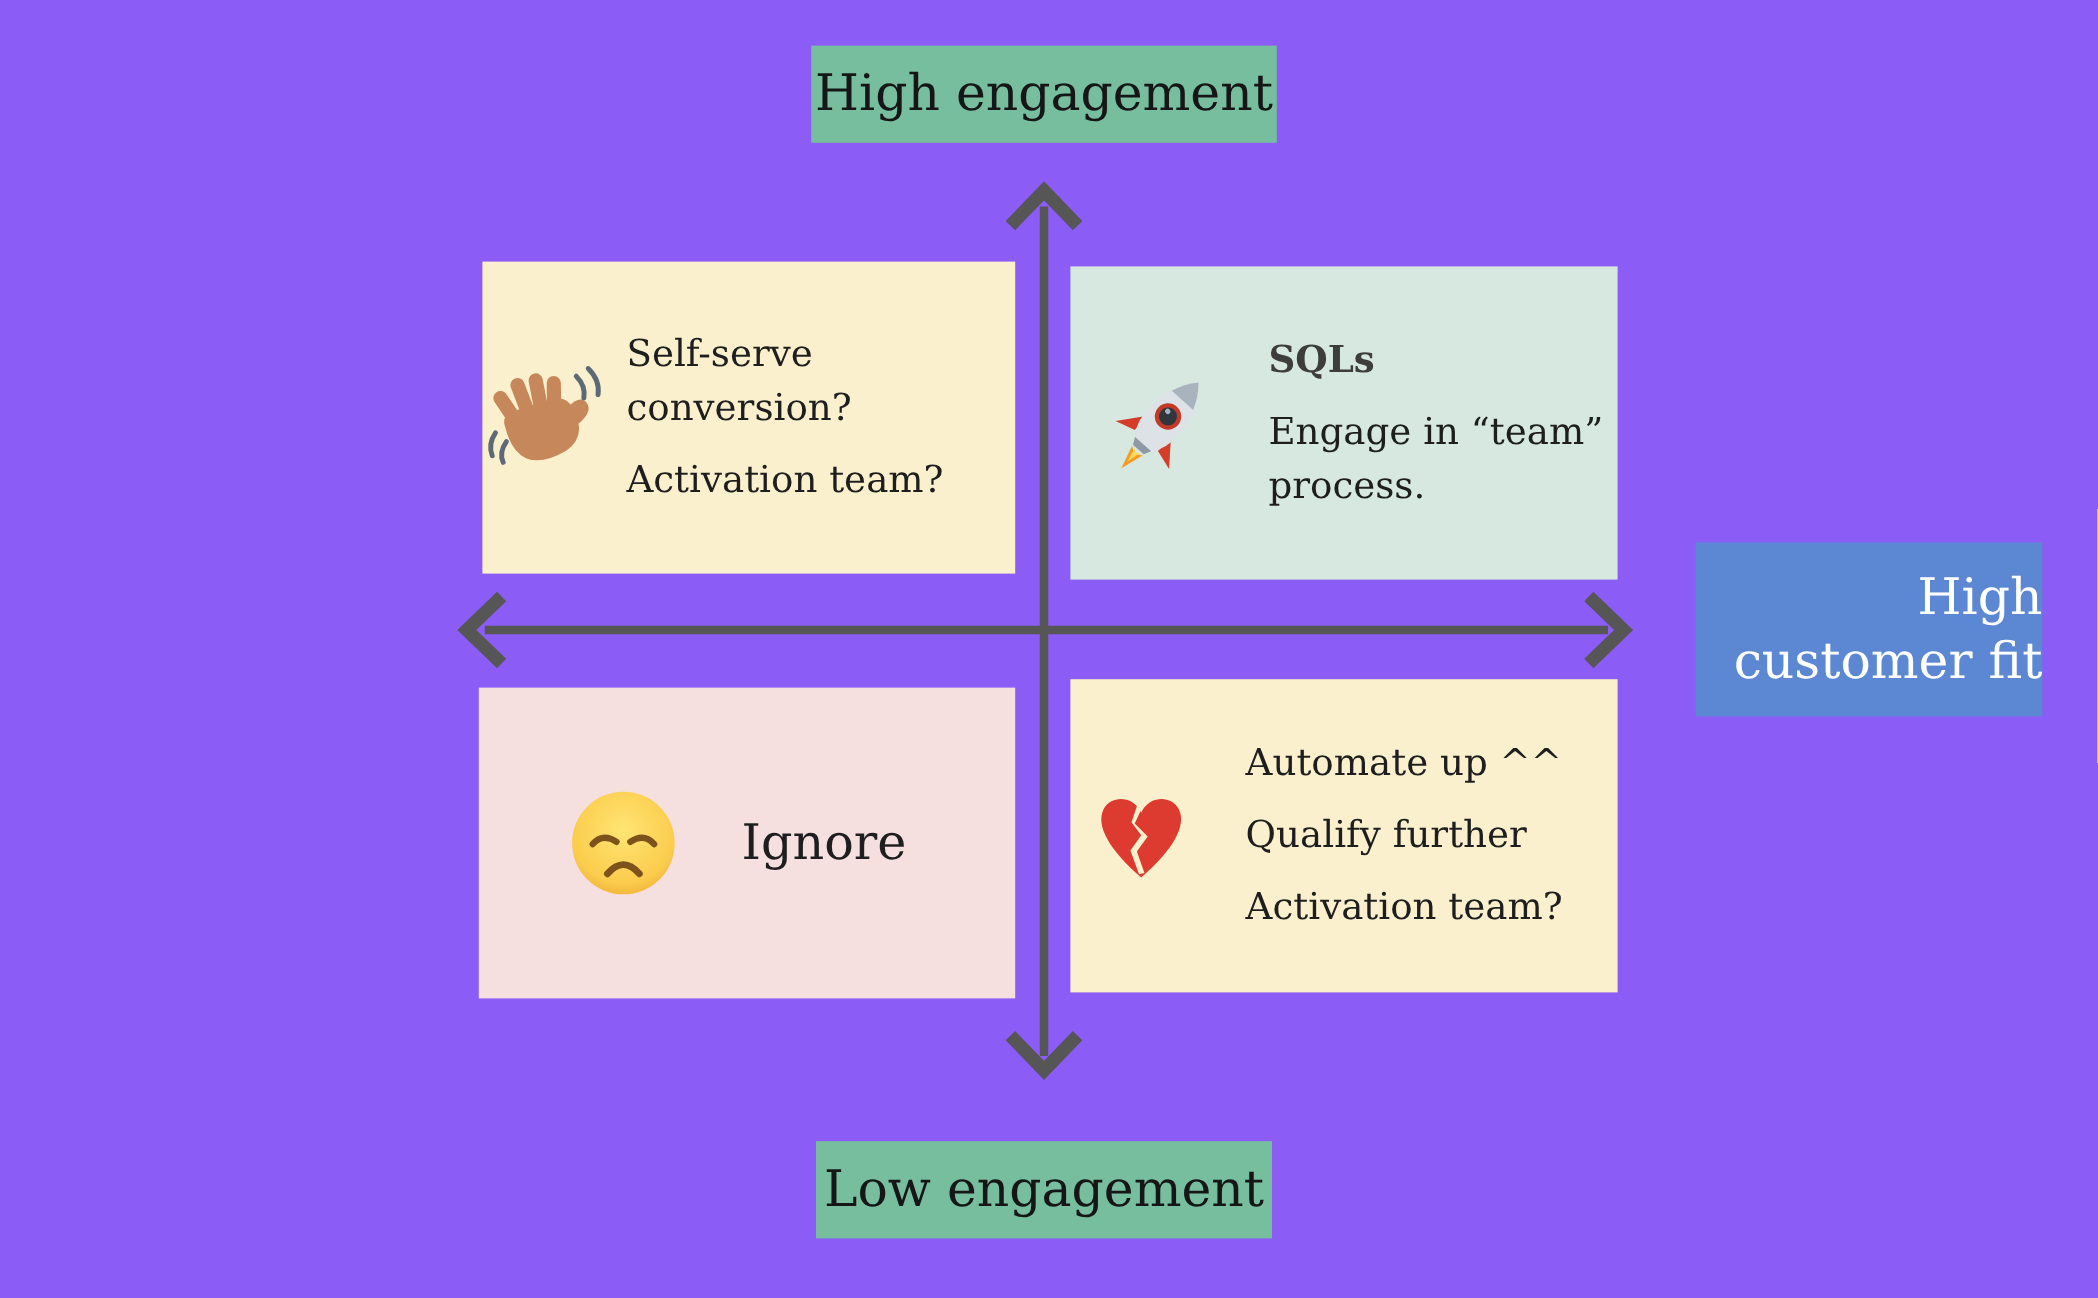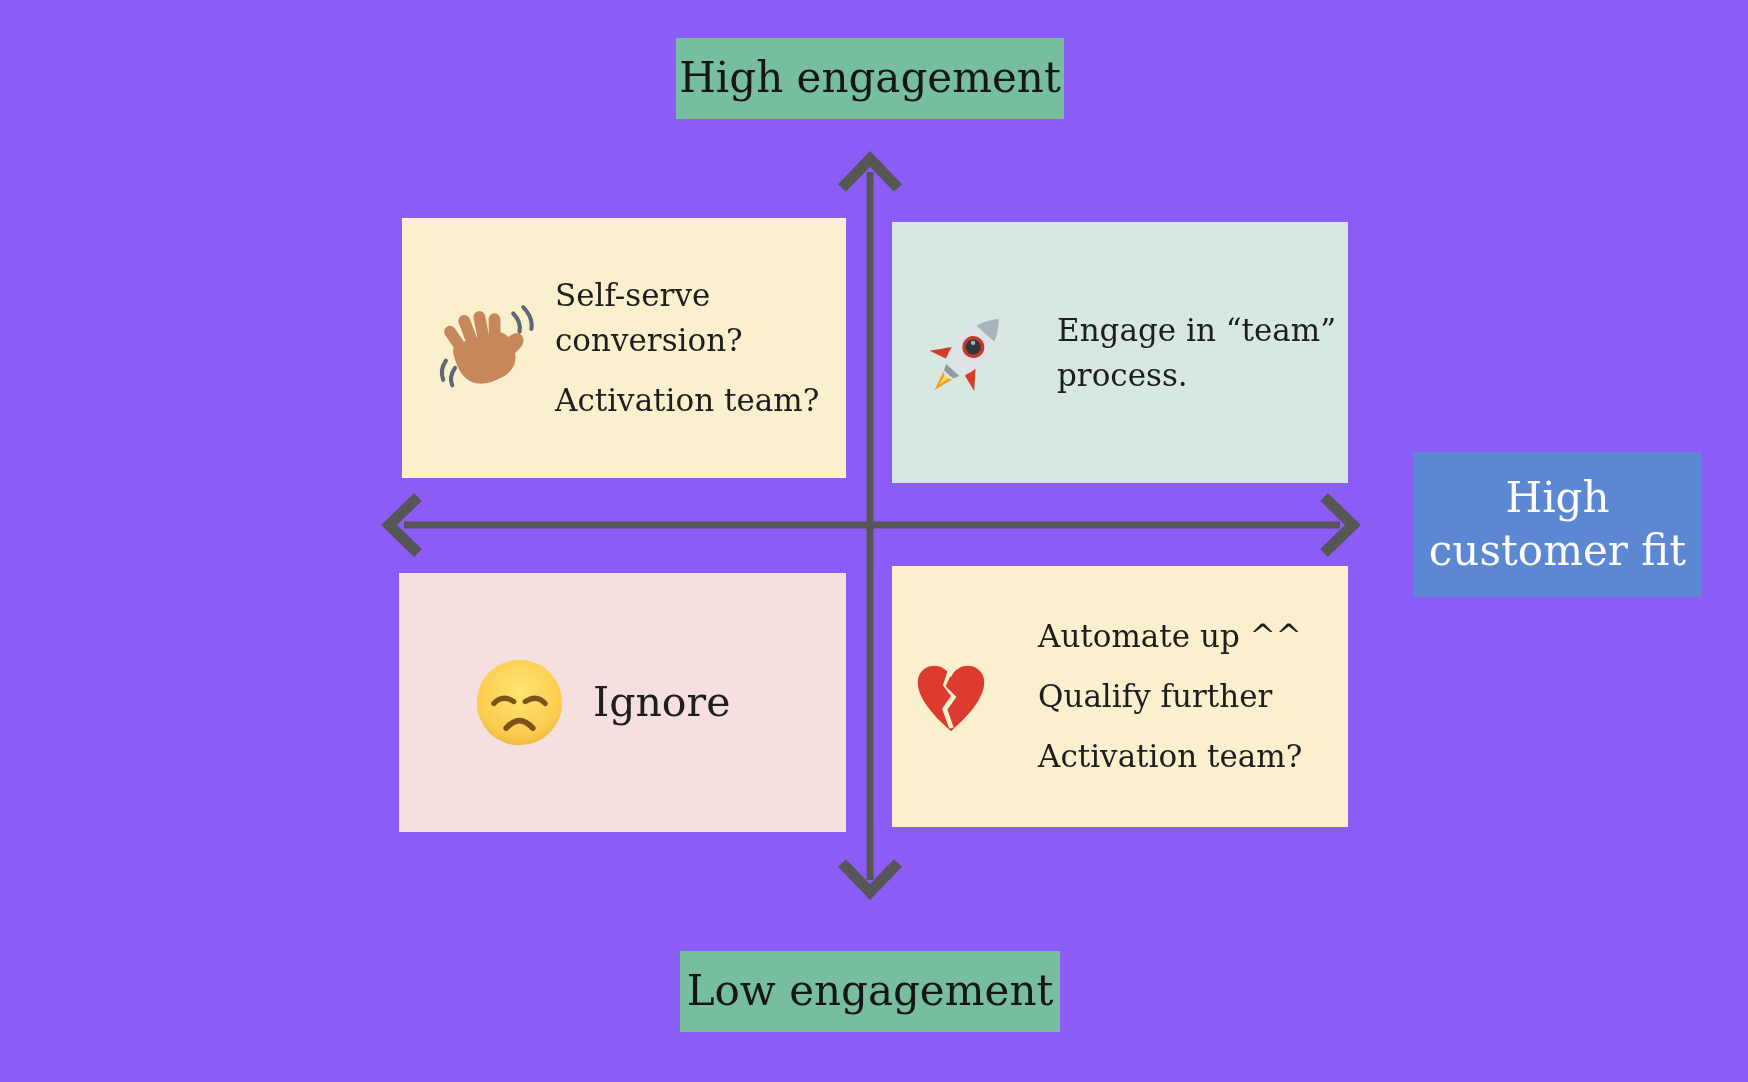--- a/index.html
+++ b/index.html
@@ -20,39 +20,39 @@
   .axes{position:absolute;left:0;top:0;width:1748px;height:1082px;pointer-events:none;}
   .axis-label{
     position:absolute;display:flex;align-items:center;justify-content:center;
     text-align:center;font-size:42px;line-height:1.25;
   }
   .axis-label.green{background:var(--engagement-label-bg);color:#161616;}
   .axis-label.blue{background:var(--fit-label-bg);color:#ffffff;}
   .label-top{left:676px;top:38px;width:388px;height:81px;}
   .label-bottom{left:680px;top:951px;width:380px;height:81px;}
   .label-left{left:40px;top:452px;width:282px;height:145px;}
-  .label-right{left:1413px;top:452px;width:289px;height:145px;}
+  .label-right{left:1413px;top:452px;width:289px;height:145px;text-align:right;}
   .quadrant{
     position:absolute;display:flex;align-items:center;
   }
-  .q-tl{left:402px;top:218px;width:444px;height:260px;background:var(--quadrant-cream);padding-left:33px;box-sizing:border-box;}
+  .q-tl{left:402px;top:218px;width:444px;height:260px;background:var(--quadrant-cream);box-sizing:border-box;}
   .q-tr{left:892px;top:222px;width:456px;height:261px;background:var(--quadrant-mint);padding-left:26px;box-sizing:border-box;}
   .q-bl{left:399px;top:573px;width:447px;height:259px;background:var(--quadrant-pink);padding-left:73px;box-sizing:border-box;}
   .q-br{left:892px;top:566px;width:456px;height:261px;background:var(--quadrant-cream);padding-left:14px;box-sizing:border-box;}
   .q-icon{flex:0 0 auto;display:flex;align-items:center;justify-content:center;}
   .q-tl .q-icon{width:100px;height:100px;margin-right:20px;}
   .q-tr .q-icon{width:100px;height:100px;margin-right:39px;}
   .q-bl .q-icon{width:95px;height:95px;margin-right:26px;}
   .q-br .q-icon{width:90px;height:90px;margin-right:42px;}
   .q-icon svg{width:100%;height:100%;display:block;}
   .q-text{display:flex;flex-direction:column;}
   .q-text p{margin:0;font-size:31px;line-height:45px;}
   .q-text p + p{margin-top:15px;}
   .q-title{font-size:44px;line-height:1.15;font-weight:bold;color:var(--heading);margin:0 0 10px 0;}
-  .q-big p{font-size:41px;line-height:1.2;}
+  .q-big p{font-size:41px;line-height:1.2;margin-left:25px;}
 </style>
 </head>
 <body>
 
 <div class="canvas">
 
   <svg class="axes" viewBox="0 0 1748 1082" xmlns="http://www.w3.org/2000/svg">
     <g stroke="#565656" fill="none">
       <line x1="870" y1="172" x2="870" y2="880" stroke-width="7"></line>
       <line x1="404" y1="525" x2="1340" y2="525" stroke-width="7"></line>
@@ -109,20 +109,21 @@
           <circle cx="50" cy="42" r="11" fill="#C43A28"></circle>
           <circle cx="50" cy="42" r="7.5" fill="#31363C"></circle>
           <circle cx="47" cy="39" r="2.2" fill="#9FB3C8"></circle>
           <path d="M41 73 L59 73 L56 79 L44 79 Z" fill="#8F99A3"></path>
           <path d="M44 80 Q50 100 50 100 Q50 100 56 80 Q50 86 44 80 Z" fill="#F59A23"></path>
           <path d="M47 80 Q50 93 50 93 Q50 93 53 80 Q50 84 47 80 Z" fill="#FFD95C"></path>
         </g>
       </svg>
     </span>
     <div class="q-text">
+      <p class="q-title">SQLs</p>
       <p>Engage in “team” process.</p>
     </div>
   </div>
 
   <div class="quadrant q-bl">
     <span class="q-icon">
       <svg viewBox="0 0 100 100" xmlns="http://www.w3.org/2000/svg">
         <defs>
           <radialGradient id="gFace" cx="50%" cy="38%" r="68%">
             <stop offset="0%" stop-color="#FFE573"></stop>

